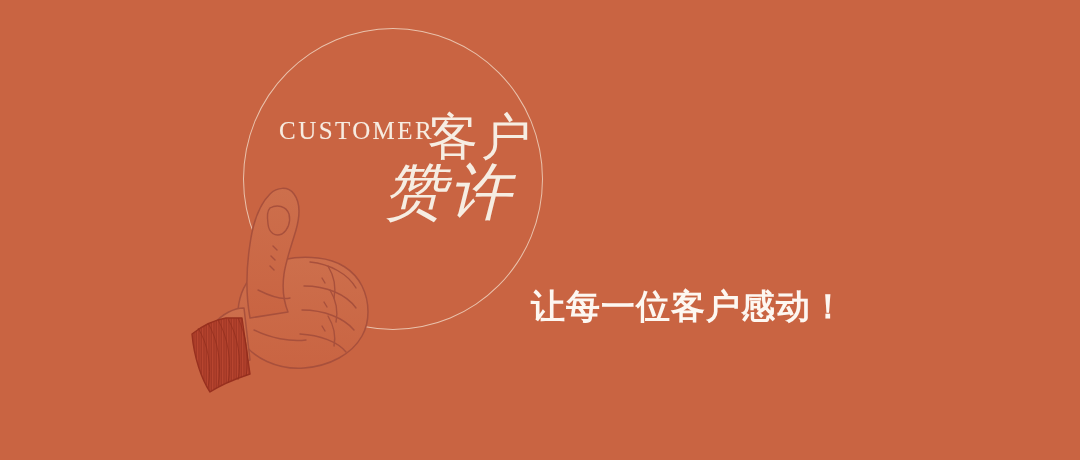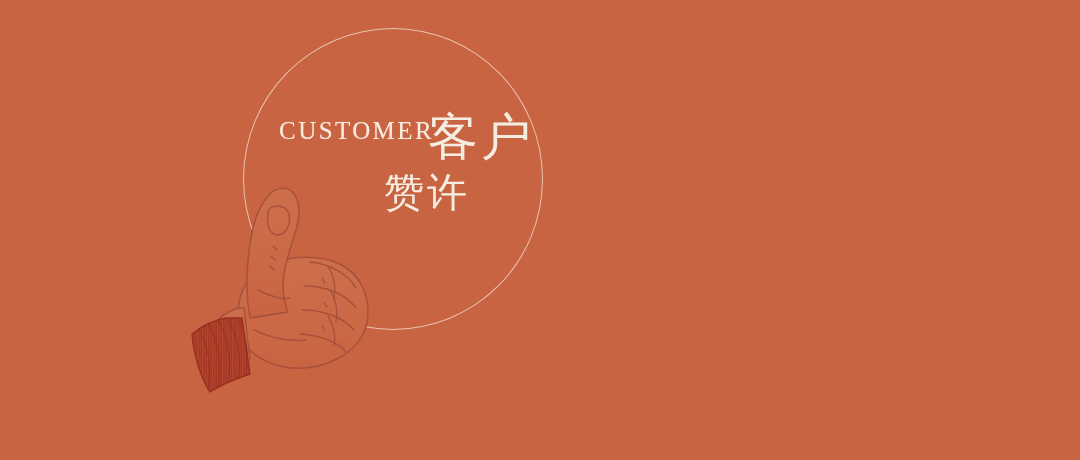--- a/index.html
+++ b/index.html
@@ -75,25 +75,26 @@
     font-weight: 400;
     white-space: nowrap;
   }
   #cn-line-1 {
     font-size: 50px;
     line-height: 58px;
     letter-spacing: 3px;
     margin-left: 2px;
   }
   #cn-line-2 {
-    font-size: 40px;
+    font-size: 62px;
     line-height: 60px;
     letter-spacing: 3px;
     margin-left: -42px;
     margin-top: -4px;
+    font-style: italic;
   }
 
   
   #tagline {
     position: absolute;
     left: 531px;
     top: 284px;
     font-family: "DejaVu Sans", "Liberation Sans", sans-serif;
     font-size: 34px;
     font-weight: bold;
@@ -182,14 +183,15 @@
   <div id="headline-block">
     <div id="english-stack">
       <div class="eng-line">CUSTOMER</div>
     </div>
     <div id="chinese-stack">
       <div class="cn-line" id="cn-line-1">客户</div>
       <div class="cn-line" id="cn-line-2">赞许</div>
     </div>
   </div>
 
+  <div id="tagline">让每一位客户感动！</div>
 
 </div>
 
 </body></html>

